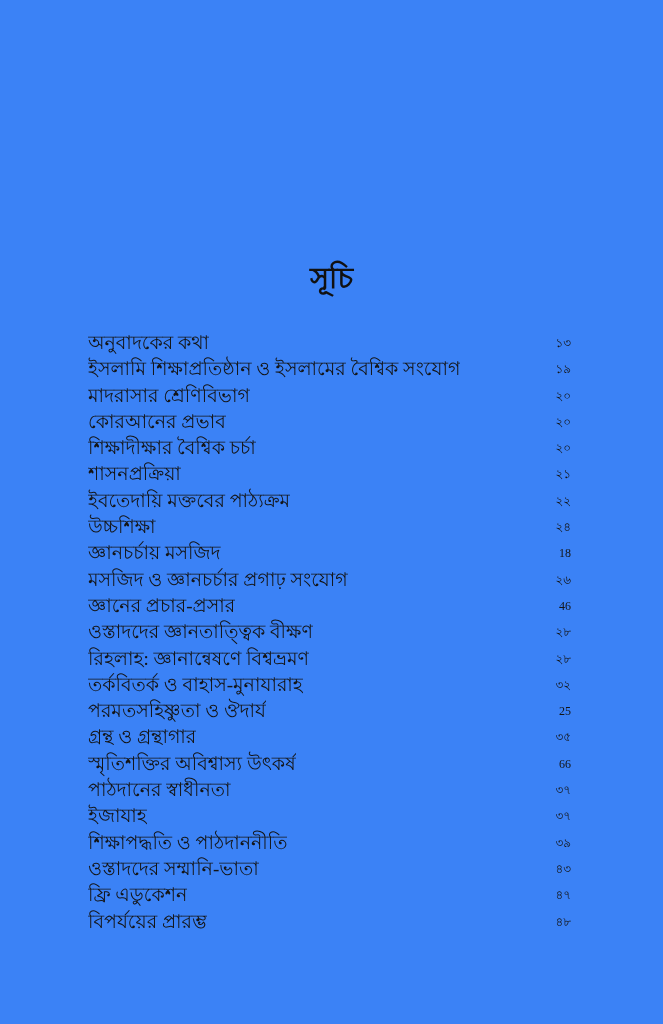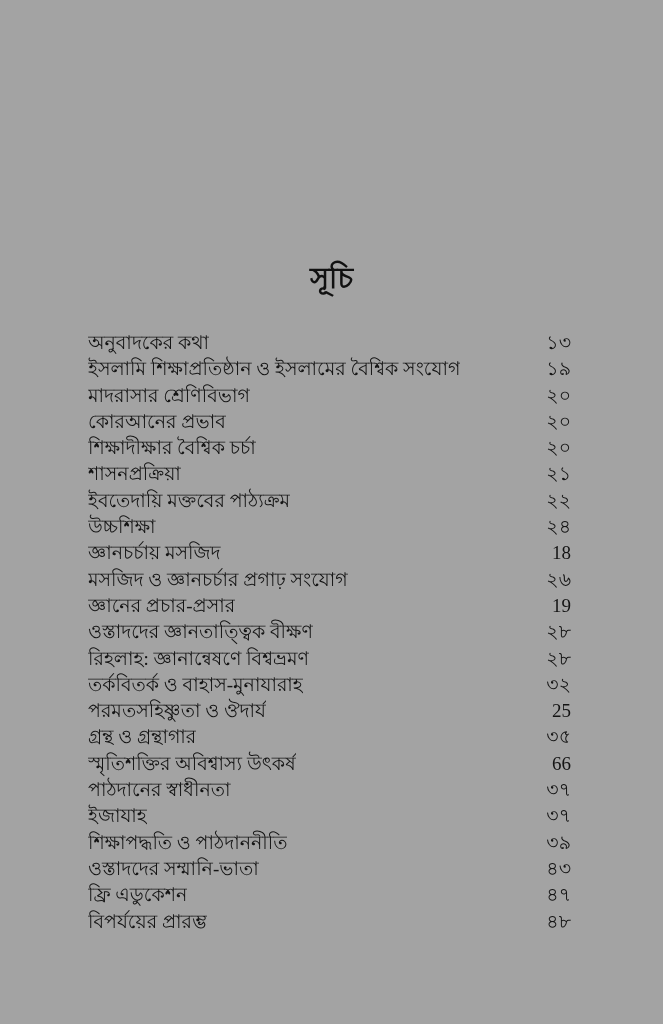--- a/index.html
+++ b/index.html
@@ -13,21 +13,21 @@
     overflow: hidden;
     font-family: "Liberation Serif", "DejaVu Serif", serif;
     color: #141414;
     position: relative;
   }
   .page {
     box-sizing: border-box;
     width: 663px;
     height: 1024px;
     padding-top: 258px;
-    background: #a3a3a3;
+    background: #3b82f6;
   }
   .title {
     margin: 0 0 32px 0;
     text-align: center;
     font-size: 29px;
     line-height: 40px;
     font-weight: 700;
     color: #111111;
   }
   .entries {
@@ -41,21 +41,21 @@
     line-height: 26.3px;
     white-space: nowrap;
   }
   .row .label {
     text-align: left;
     overflow: hidden;
   }
   .row .num {
     text-align: right;
     padding-left: 16px;
-    font-size: 19px;
+    font-size: 12px;
   }
 </style>
 </head>
 <body>
 
 <div class="page">
   <h1 class="title">সূচি</h1>
   <div class="entries" id="entries">
       <div class="row">
         <span class="label">অনুবাদকের কথা</span>
@@ -92,21 +92,21 @@
       <div class="row">
         <span class="label">জ্ঞানচর্চায় মসজিদ</span>
         <span class="num">18</span>
       </div>
       <div class="row">
         <span class="label">মসজিদ ও জ্ঞানচর্চার প্রগাঢ় সংযোগ</span>
         <span class="num">২৬</span>
       </div>
       <div class="row">
         <span class="label">জ্ঞানের প্রচার-প্রসার</span>
-        <span class="num">19</span>
+        <span class="num">46</span>
       </div>
       <div class="row">
         <span class="label">ওস্তাদদের জ্ঞানতাত্ত্বিক বীক্ষণ</span>
         <span class="num">২৮</span>
       </div>
       <div class="row">
         <span class="label">রিহলাহ: জ্ঞানান্বেষণে বিশ্বভ্রমণ</span>
         <span class="num">২৮</span>
       </div>
       <div class="row">

